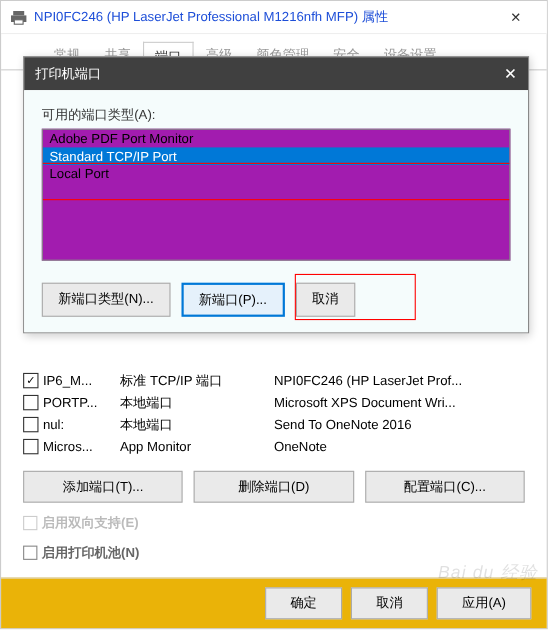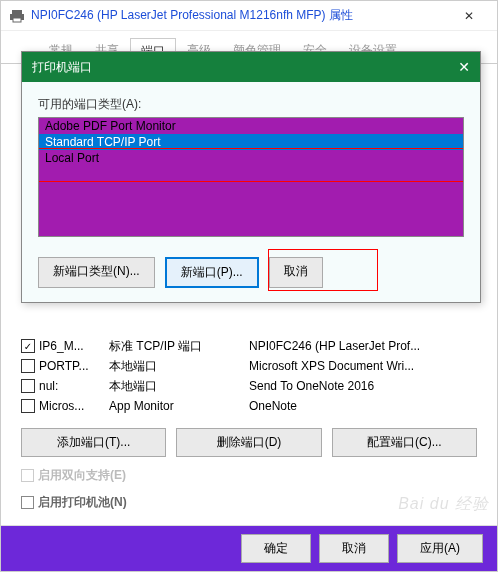--- a/index.html
+++ b/index.html
@@ -12,21 +12,21 @@
 .titlebar .close { width: 40px; text-align: center; color: #333; }
 
 .tabs { display: flex; padding: 6px 10px 0 10px; gap: 0; color: #999; margin-left: 27px; }
 .tab { padding: 4px 10px; border: 1px solid transparent; }
 .tab.active { border: 1px solid #ccc; border-bottom: 1px solid #fff; background: #fff; color: #333; position: relative; top: 1px; }
 
 .content { padding: 12px 20px; border-top: 1px solid #ccc; margin-top: -1px; height: 460px; position: relative; }
 
 
 .modal { position: absolute; left: 20px; top: 50px; width: 460px; background: #fff; border: 1px solid #888; box-shadow: 2px 2px 8px rgba(0,0,0,0.2); z-index: 10; }
-.modal-title { background: #15803d; color: #fff; height: 30px; display: flex; align-items: center; padding: 0 10px; }
+.modal-title { background: #404040; color: #fff; height: 30px; display: flex; align-items: center; padding: 0 10px; }
 .modal-title span:first-child { flex: 1; }
 .modal-close { cursor: pointer; font-size: 14px; }
 .modal-body { padding: 14px 16px; background: #f5fcfc; }
 .modal-label { margin-bottom: 4px; color: #333; }
 .listbox { border: 1px solid #888; background: #a21caf; height: 120px; overflow: hidden; }
 .listbox .item { padding: 1px 6px; }
 .listbox .item.selected { background: #0078d7; color: #fff; }
 .red-highlight { border: 1px solid red; position: absolute; pointer-events: none; }
 .modal-buttons { display: flex; margin-top: 20px; gap: 10px; }
 .btn { border: 1px solid #aaa; background: #eaeaea; padding: 5px 14px; cursor: pointer; }
@@ -41,24 +41,24 @@
 .port-row .c3 { flex: 1; overflow: hidden; white-space: nowrap; }
 
 .bottom-btns { display: flex; gap: 10px; margin-top: 12px; }
 .bottom-btns .btn { flex: 1; text-align: center; }
 
 .opt-row { display: flex; align-items: center; margin-top: 10px; color: #666; font-weight: bold; }
 .opt-row .cb { width: 13px; height: 13px; border: 1px solid #888; margin-right: 4px; }
 .opt-row.disabled { color: #bbb; }
 .opt-row.disabled .cb { border-color: #ccc; }
 
-.footer { position: absolute; bottom: 0; left: 0; right: 0; height: 46px; background: #6d28d9; border-top: 1px solid #ddd; display: flex; justify-content: flex-end; align-items: center; padding: 0 14px; gap: 8px; }
+.footer { position: absolute; bottom: 0; left: 0; right: 0; height: 46px; background: #eab308; border-top: 1px solid #ddd; display: flex; justify-content: flex-end; align-items: center; padding: 0 14px; gap: 8px; }
 .footer .btn { padding: 5px 22px; }
 
-.watermark { position: absolute; right: 8px; bottom: 56px; color: rgba(0,0,0,0.12); font-size: 16px; font-style: italic; letter-spacing: 1px; }
+.watermark { position: absolute; right: 8px; bottom: 40px; color: rgba(0,0,0,0.12); font-size: 16px; font-style: italic; letter-spacing: 1px; }
 
 svg.printer { fill: #666; }
 </style>
 </head>
 <body>
 
 <div class="window">
   <div class="titlebar">
     <span class="icon">
       <svg class="printer" viewBox="0 0 16 16" width="16" height="16">

